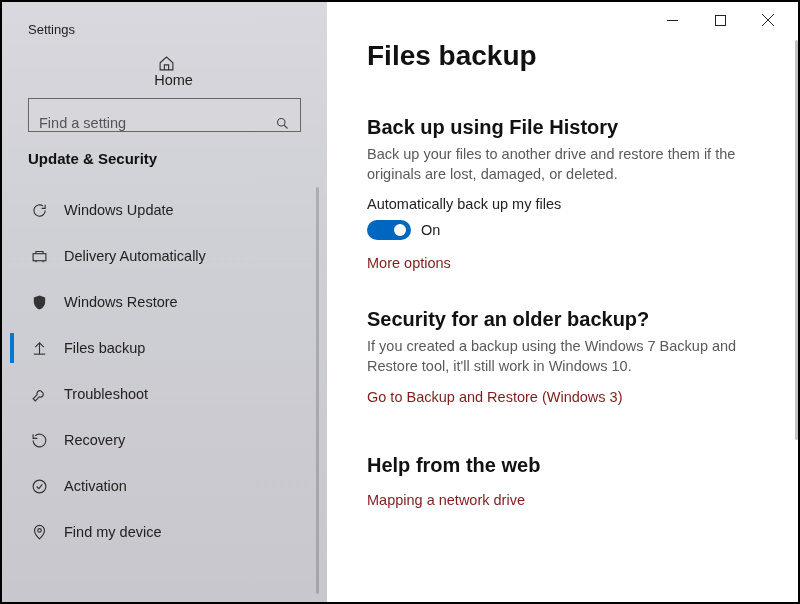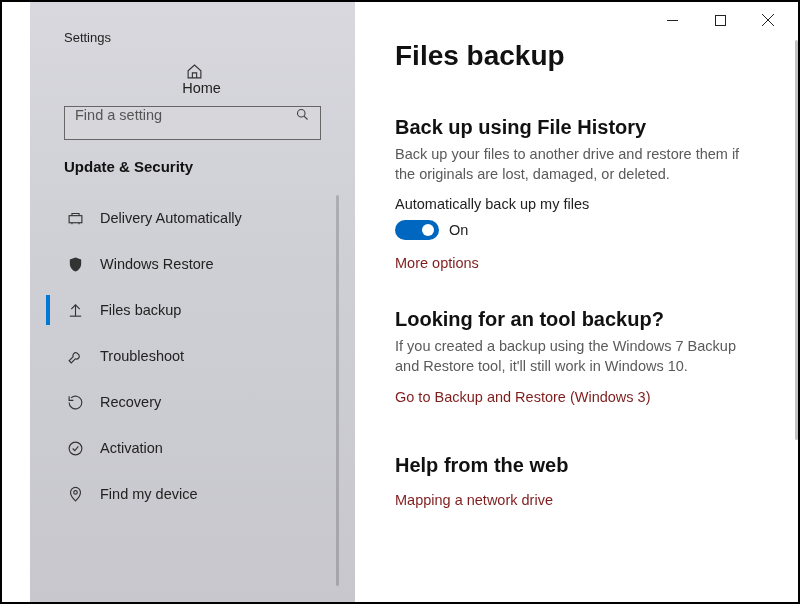--- a/index.html
+++ b/index.html
@@ -1,24 +1,24 @@
 <!DOCTYPE html>
 <html><head>
   <meta charset="utf-8">
   <style>
     * { margin: 0; padding: 0; box-sizing: border-box; font-family: 'Segoe UI', Tahoma, sans-serif; }
     body { width: 800px; height: 604px; overflow: hidden; background: #fff; border: 2px solid #000; position: relative; }
     .window { display: flex; height: 100%; }
-    .sidebar { width: 325px; background: linear-gradient(180deg, #d8d8de 0%, #cfcfd6 40%, #c7c7cd 100%); display: flex; flex-direction: column; padding: 16px; position: relative; margin-left: 28px; }
+    .sidebar { width: 325px; background: linear-gradient(180deg, #d8d8de 0%, #cfcfd6 40%, #c7c7cd 100%); display: flex; flex-direction: column; padding: 8px; position: relative; }
     .window-title { font-size: 13px; color: #222; padding: 12px 0 10px 18px; font-weight: 400; }
     .home-row { display: flex; align-items: center; padding: 8px 0 10px 18px; cursor: pointer; flex-direction: column; }
     .home-row .icon { width: 22px; display: flex; justify-content: center; color: #333; margin-right: 14px; }
     .home-row .label { font-size: 14.5px; color: #222; }
     .search-wrap { padding: 0 18px 16px 18px; }
-    .search-box { width: 100%; height: 34px; border: 1px solid #666; background: #d6d6db; display: flex; align-items: flex-start; padding: 0 10px; }
+    .search-box { width: 100%; height: 34px; border: 1px solid #666; background: #d6d6db; display: flex; align-items: flex-end; padding: 0 10px; }
     .search-box input { flex: 1; border: none; background: transparent; font-size: 14.5px; color: #555; outline: none; }
     .search-box input::placeholder { color: #555; }
     .search-box .search-icon { color: #444; }
     .section-title { font-size: 15px; font-weight: 600; color: #111; padding: 2px 0 20px 18px; }
     .nav-items { flex: 1; overflow-y: auto; position: relative; }
     .nav-item { display: flex; align-items: center; height: 46px; padding-left: 18px; cursor: pointer; position: relative; }
     .nav-item.active::before { content: ""; position: absolute; left: 0; top: 8px; bottom: 8px; width: 4px; background: #0078d4; }
     .nav-item .icon { width: 22px; display: flex; justify-content: center; color: #333; margin-right: 14px; }
     .nav-item .label { font-size: 14.5px; color: #222; }
     .vscroll-left { position: absolute; right: 0; top: 0; bottom: 0; width: 3px; background: rgba(80,80,80,0.28); border-radius: 2px; }
@@ -60,20 +60,29 @@
         <span class="search-icon">
           <svg width="15" height="15" viewBox="0 0 24 24" fill="none" stroke="currentColor" stroke-width="1.8">
               <circle cx="10" cy="10" r="6"></circle>
               <line x1="20" y1="20" x2="14.5" y2="14.5"></line>
             </svg>
         </span>
       </div>
     </div>
     <div class="section-title">Update &amp; Security</div>
     <div class="nav-items">
+      <div class="nav-item">
+        <span class="icon">
+          <svg width="17" height="17" viewBox="0 0 24 24" fill="none" stroke="currentColor" stroke-width="1.6">
+              <path d="M20 12a8 8 0 1 1-3-6.2"></path>
+              <polyline points="20 4 20 9 15 9"></polyline>
+            </svg>
+        </span>
+        <span class="label">Windows Update</span>
+      </div>
       <div class="nav-item">
         <span class="icon">
           <svg width="17" height="17" viewBox="0 0 24 24" fill="none" stroke="currentColor" stroke-width="1.6">
               <rect x="3" y="8" width="18" height="10"></rect>
               <path d="M7 8 V5 H17 V8"></path>
               <line x1="7" y1="18" x2="7" y2="20"></line>
               <line x1="17" y1="18" x2="17" y2="20"></line>
             </svg>
         </span>
         <span class="label">Delivery Automatically</span>
@@ -164,21 +173,21 @@
         <div class="toggle-row">
           <div class="toggle">
               <div class="knob"></div>
             </div>
           <span class="toggle-text">On</span>
         </div>
         <span class="link">More options</span>
       </div>
 
       <div class="section-block">
-        <h2 class="section-h">Looking for an tool backup?</h2>
+        <h2 class="section-h">Security for an older backup?</h2>
         <p class="section-desc">If you created a backup using the Windows 7 Backup and Restore tool, it'll still work in Windows 10.</p>
         <span class="link">Go to Backup and Restore (Windows 3)</span>
       </div>
 
       <div class="section-block" style="margin-top:48px;">
         <h2 class="section-h" style="margin-bottom:14px;">Help from the web</h2>
         <span class="link">Mapping a network drive</span>
       </div>
     </div>
     <div class="vscroll-right"></div>

